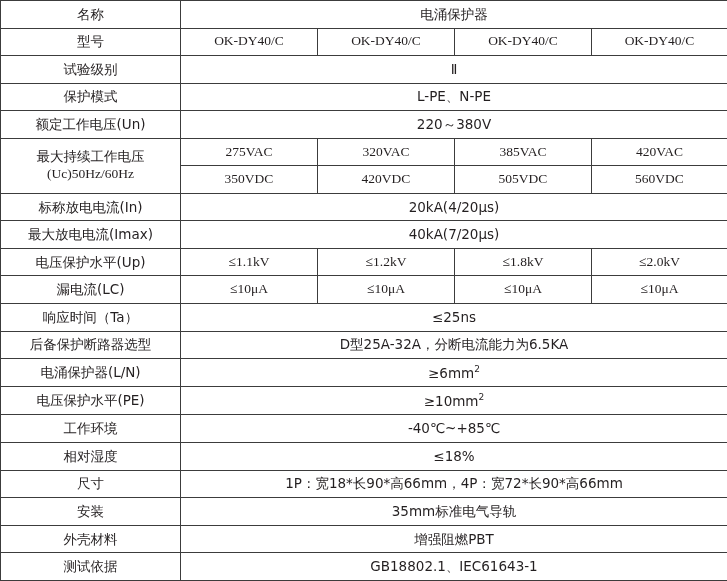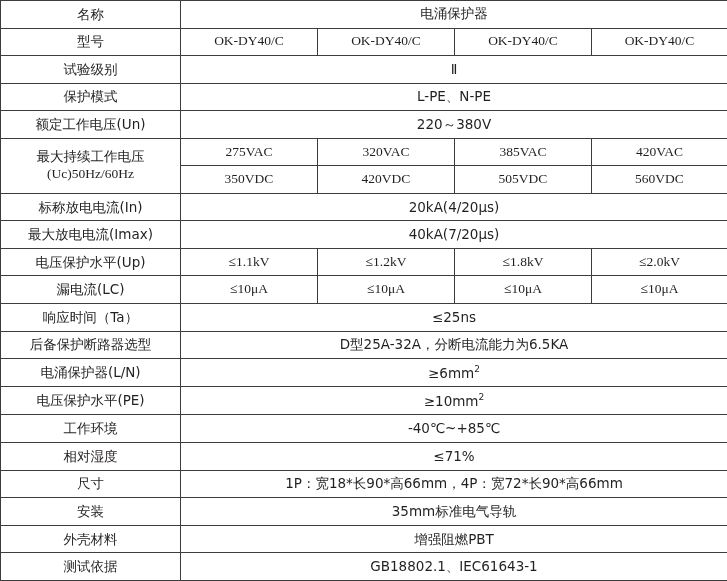--- a/index.html
+++ b/index.html
@@ -37,21 +37,20 @@
     line-height: 1.15;
     font-family: Liberation Serif, serif;
   }
   td.value-mono {
     font-family: Liberation Serif, serif;
     font-size: 13px;
     letter-spacing: 0px;
   }
   td.header-main {
     font-size: 14px;
-    font-family: Liberation Serif, serif;
   }
   col.c0 { width: 180px; }
   col.c1 { width: 137px; }
   col.c2 { width: 137px; }
   col.c3 { width: 137px; }
   col.c4 { width: 136px; }
   .sup {
     font-size: 9px;
     vertical-align: super;
   }
@@ -161,21 +160,21 @@
       <td colspan="4"><span class="nowrap">≥10mm</span><span class="sup">2</span></td>
     </tr>
 
     <tr>
       <td class="label">工作环境</td>
       <td colspan="4">-40℃~+85℃</td>
     </tr>
 
     <tr>
       <td class="label">相对湿度</td>
-      <td colspan="4">≤71%</td>
+      <td colspan="4">≤18%</td>
     </tr>
 
     <tr>
       <td class="label">尺寸</td>
       <td colspan="4">1P：宽18*长90*高66mm，4P：宽72*长90*高66mm</td>
     </tr>
 
     <tr>
       <td class="label">安装</td>
       <td colspan="4">35mm标准电气导轨</td>

